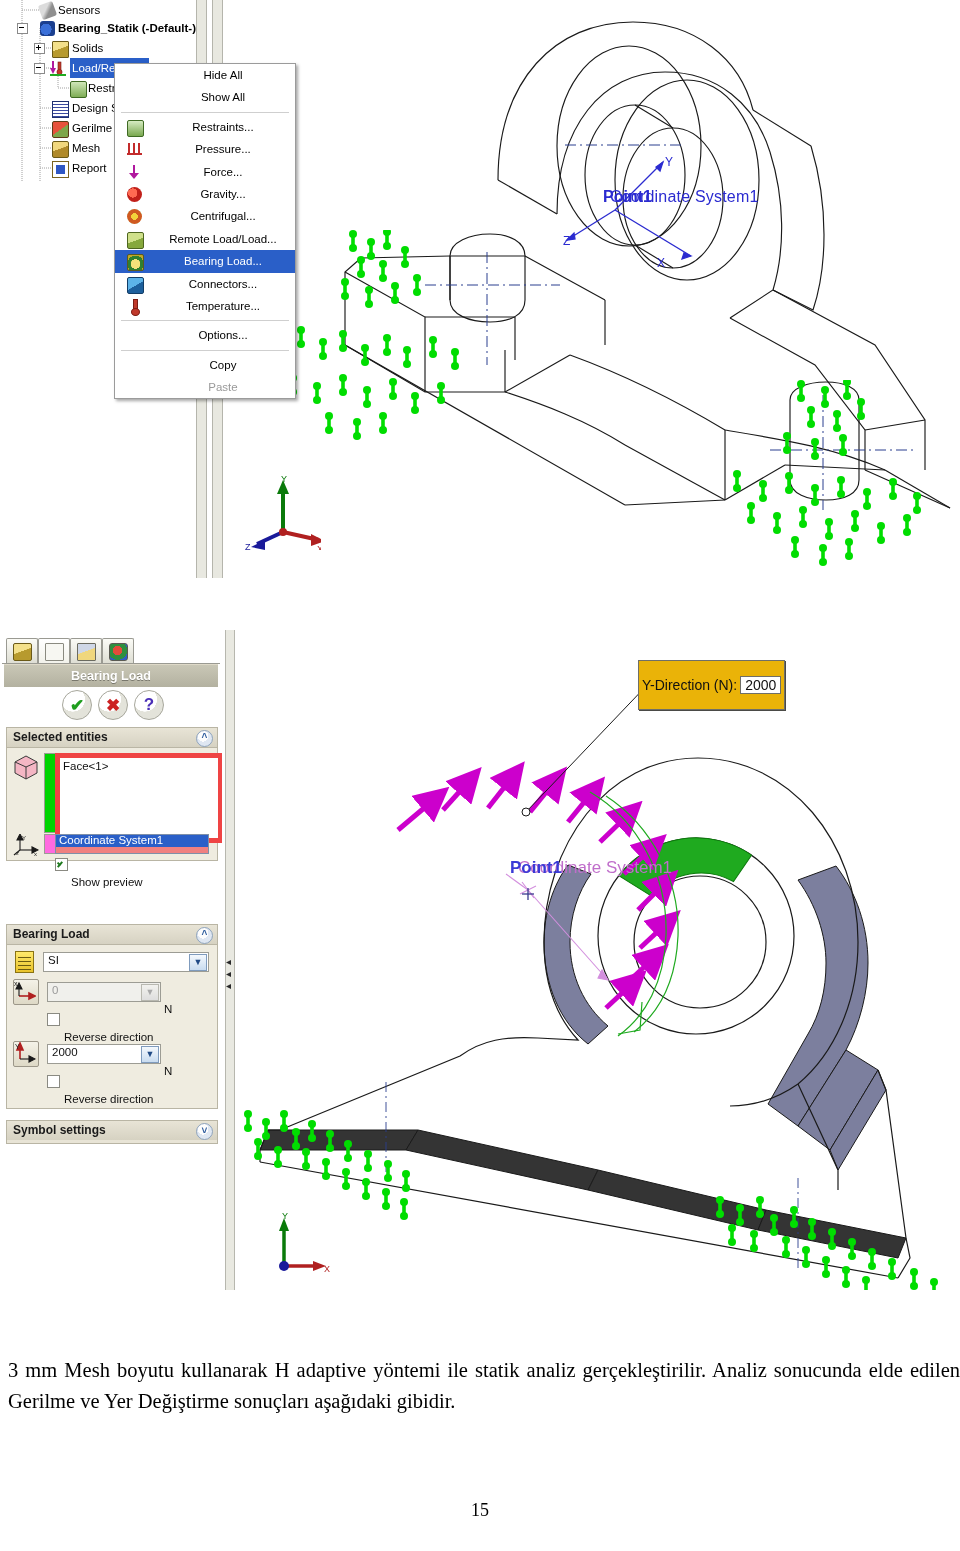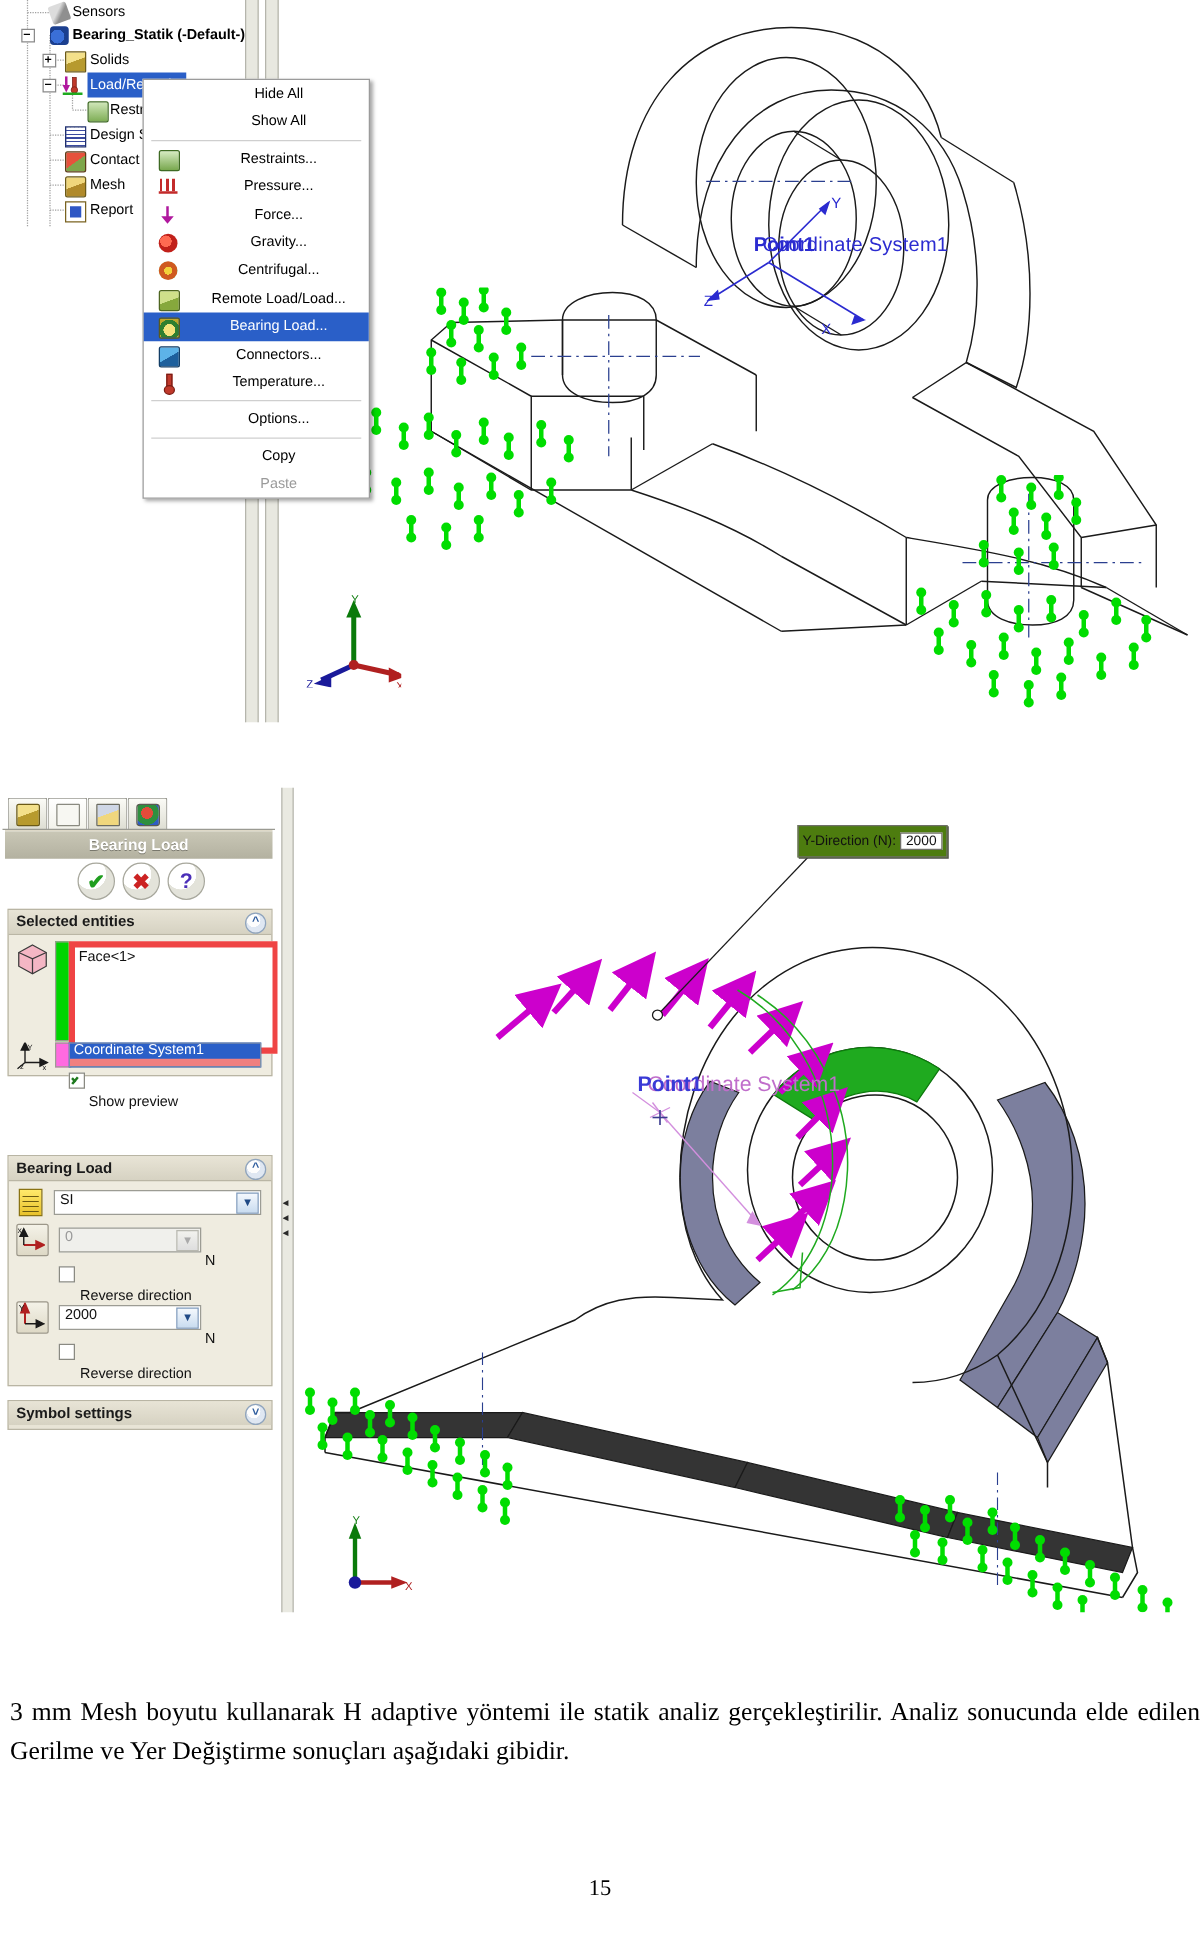--- a/index.html
+++ b/index.html
@@ -127,22 +127,22 @@
 
   
   #pm-split{position:absolute;left:222px;top:0;width:16px;height:660px;background:#ffffff;}
   #pm-split .bar{position:absolute;left:3px;top:0;width:8px;height:660px;background:#e9e9e1;border-left:1px solid #b7b7ae;border-right:1px solid #b7b7ae;}
   #pm-split .grip{position:absolute;left:4px;width:5px;height:5px;background:#2a2a2a;
       clip-path:polygon(100% 0,100% 100%,0 50%);}
 
   
   #view-bot{position:absolute;left:238px;top:0;width:722px;height:660px;background:#ffffff;overflow:hidden;}
 
-  .callout{position:absolute;background:#4d7c0f;border:1px solid #6f6f68;
-     box-shadow:1px 1px 0 #4a4a46;font-size:11px;color:#111;padding:6px 3px;white-space:nowrap;}
+  .callout{position:absolute;background:#eab308;border:1px solid #6f6f68;
+     box-shadow:1px 1px 0 #4a4a46;font-size:14px;color:#111;padding:16px 3px;white-space:nowrap;}
   .callout .val{background:#ffffff;border:1px solid #6f6f68;padding:0 4px;margin-left:3px;}
 
   .pinklabel{position:absolute;color:#c06ecb;white-space:nowrap;}
   .bluelabel{position:absolute;color:#3a3ad6;white-space:nowrap;}
 
   
   #caption{position:absolute;left:8px;top:1355px;width:952px;
      font-family:"Liberation Serif", serif;font-size:20.5px;line-height:31px;color:#000;
      text-align:justify;}
   #caption p{margin:0;}
@@ -209,21 +209,21 @@
       <span class="tlabel" style="left:88px">Restraint-1</span>
     </div>
 
     <div class="tree-row" style="position:absolute;left:0;top:98px;width:196px">
       <span class="ticon ic-grid" style="left:52px"></span>
       <span class="tlabel" style="left:72px">Design Scenario</span>
     </div>
 
     <div class="tree-row" style="position:absolute;left:0;top:118px;width:196px">
       <span class="ticon ic-contact" style="left:52px"></span>
-      <span class="tlabel" style="left:72px">Contact</span>
+      <span class="tlabel" style="left:72px">Gerilme</span>
     </div>
 
     <div class="tree-row" style="position:absolute;left:0;top:138px;width:196px">
       <span class="ticon ic-mesh" style="left:52px"></span>
       <span class="tlabel" style="left:72px">Mesh</span>
     </div>
 
     <div class="tree-row" style="position:absolute;left:0;top:158px;width:196px">
       <span class="ticon ic-report" style="left:52px"></span>
       <span class="tlabel" style="left:72px">Report</span>

